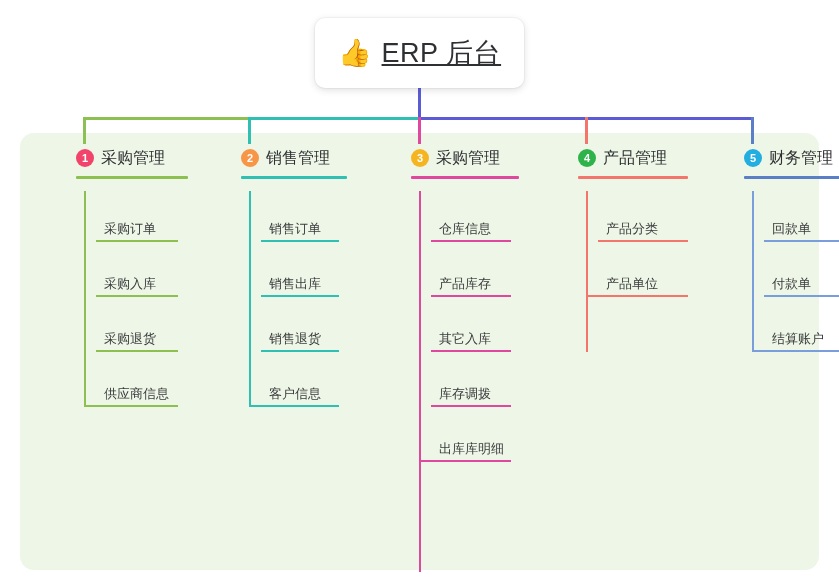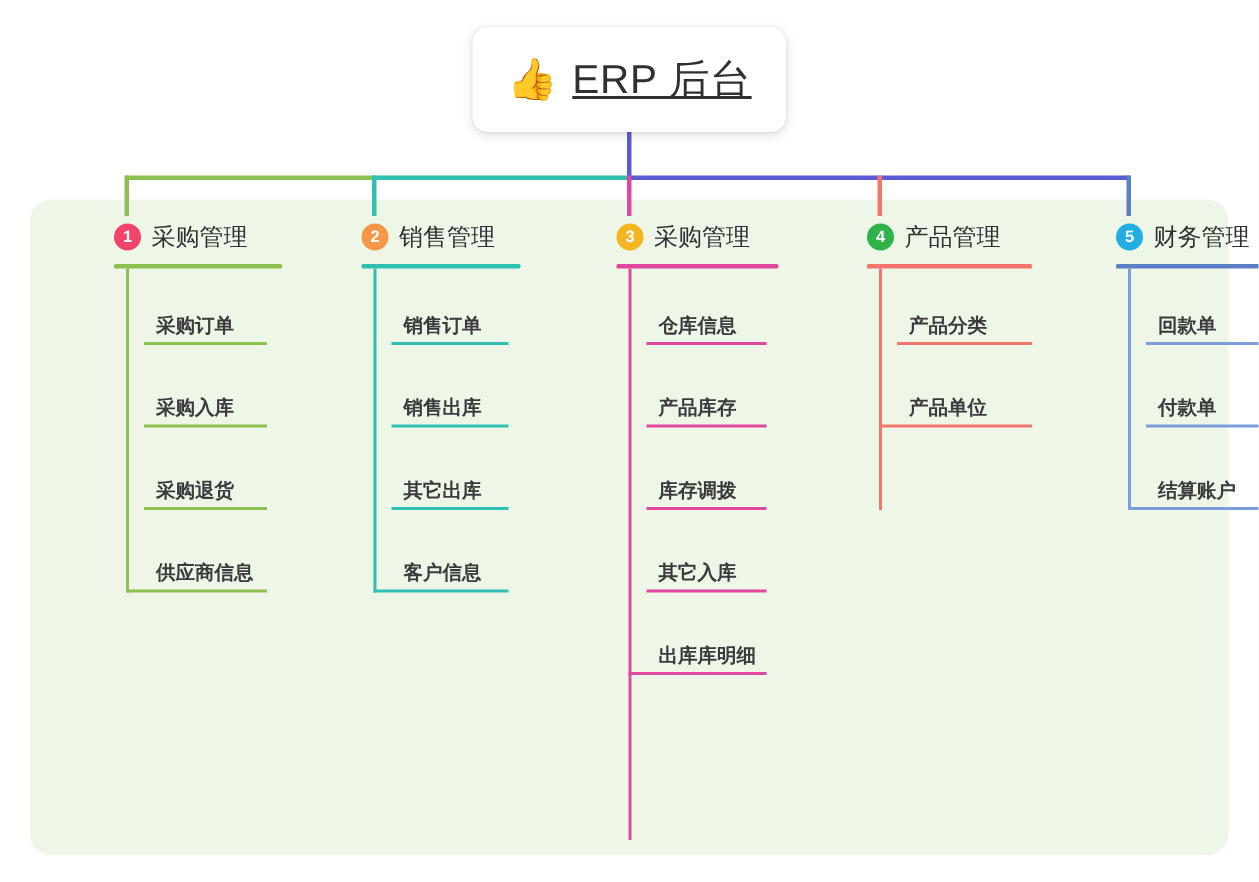--- a/index.html
+++ b/index.html
@@ -45,21 +45,21 @@
     height:24px;white-space:nowrap;
   }
   .badge{
     width:18px;height:18px;border-radius:50%;
     color:#fff;font-size:11px;line-height:18px;text-align:center;
     flex:0 0 18px;font-weight:bold;
   }
   .col-title{font-size:16px;color:#2f3033;}
   .head-rule{height:3px;margin-top:6px;border-radius:1px;}
 
-  .items{position:relative;margin-top:0;font-weight:bold;}
+  .items{position:relative;margin-top:12px;}
   .item{
     position:relative;
     height:55px;
   }
   .item-label{
     position:absolute;left:28px;bottom:8px;
     font-size:13px;color:#3a3b3d;white-space:nowrap;
   }
   .item-rule{
     position:absolute;left:20px;bottom:4px;height:2px;
@@ -132,21 +132,21 @@
           <div class="stem" style="background: rgb(47, 192, 179); height: 216px;"></div>
           <div class="item">
             <div class="item-label">销售订单</div>
             <div class="item-rule" style="background: rgb(47, 192, 179); width: 78px;"></div>
           </div>
           <div class="item">
             <div class="item-label">销售出库</div>
             <div class="item-rule" style="background: rgb(47, 192, 179); width: 78px;"></div>
           </div>
           <div class="item">
-            <div class="item-label">其它出库</div>
+            <div class="item-label">销售退货</div>
             <div class="item-rule" style="background: rgb(47, 192, 179); width: 78px;"></div>
           </div>
           <div class="item">
             <div class="item-label">客户信息</div>
             <div class="item-rule" style="background: rgb(47, 192, 179); width: 90px; left: 8px;"></div>
           </div>
         </div>
       </div>
       <div class="column" style="left: 411px;">
         <div class="col-head">
@@ -158,25 +158,25 @@
           <div class="stem" style="background: rgb(224, 71, 158); height: 381px;"></div>
           <div class="item">
             <div class="item-label">仓库信息</div>
             <div class="item-rule" style="background: rgb(224, 71, 158); width: 80px;"></div>
           </div>
           <div class="item">
             <div class="item-label">产品库存</div>
             <div class="item-rule" style="background: rgb(224, 71, 158); width: 80px;"></div>
           </div>
           <div class="item">
+            <div class="item-label">其它入库</div>
+            <div class="item-rule" style="background: rgb(224, 71, 158); width: 80px;"></div>
+          </div>
+          <div class="item">
             <div class="item-label">库存调拨</div>
-            <div class="item-rule" style="background: rgb(224, 71, 158); width: 80px;"></div>
-          </div>
-          <div class="item">
-            <div class="item-label">其它入库</div>
             <div class="item-rule" style="background: rgb(224, 71, 158); width: 80px;"></div>
           </div>
           <div class="item">
             <div class="item-label">出库库明细</div>
             <div class="item-rule" style="background: rgb(224, 71, 158); width: 92px; left: 8px;"></div>
           </div>
         </div>
       </div>
       <div class="column" style="left: 578px;">
         <div class="col-head">

